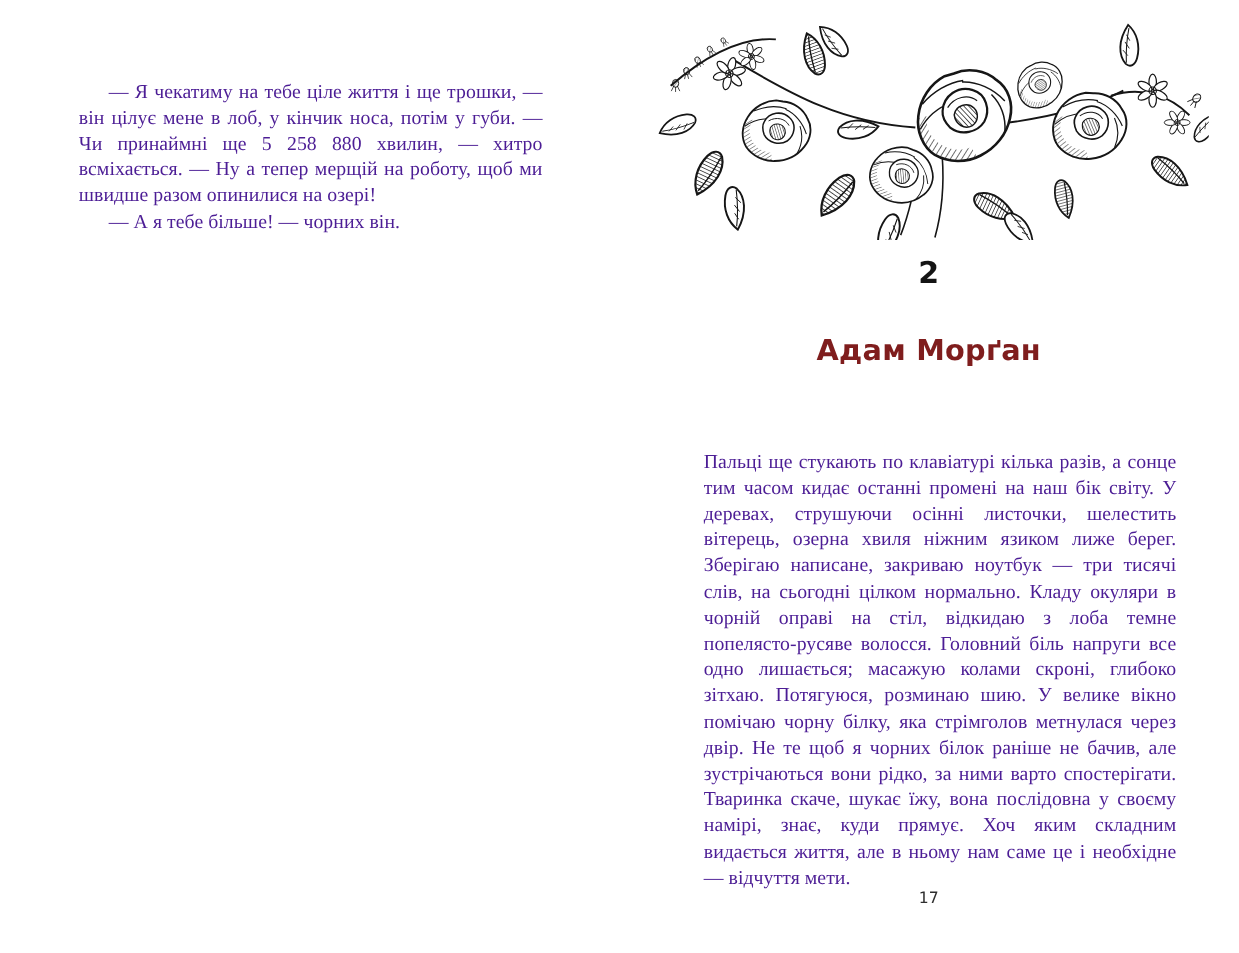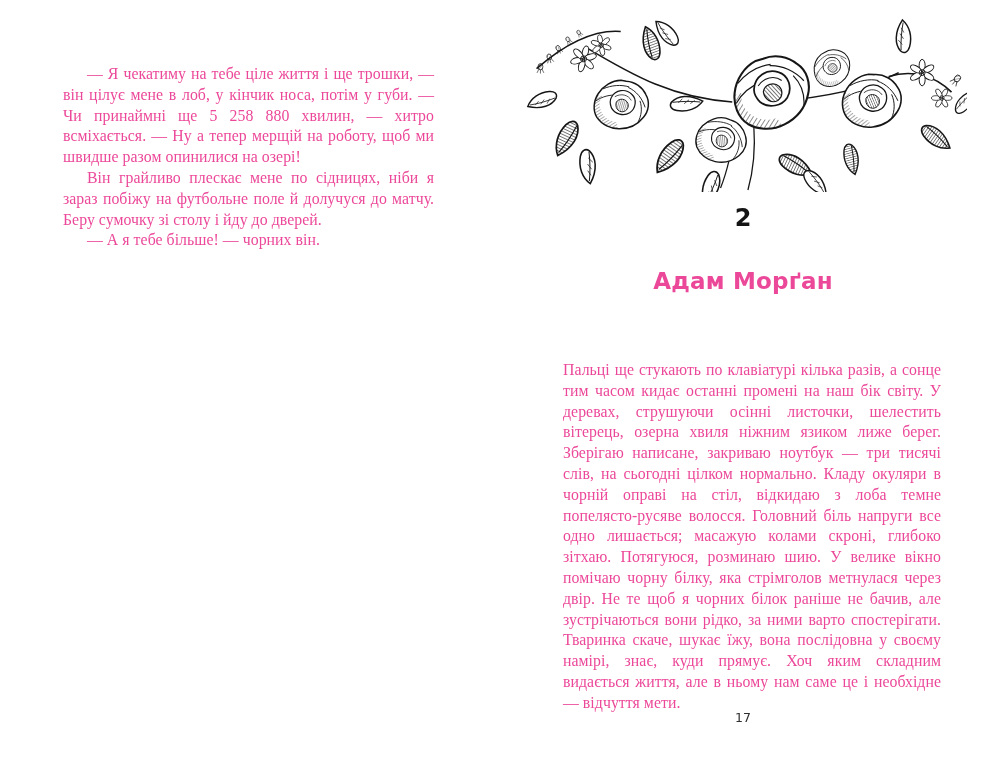--- a/index.html
+++ b/index.html
@@ -9,21 +9,21 @@
     font-family:"Liberation Serif", serif;
   }
   .spread{position:absolute;inset:0;}
   
   .left-text{
     position:absolute;left:63px;top:64px;width:371px;
   }
   .book-par{
     margin:0;
     font-size:15.8px;line-height:20.8px;
-    color:#ec4899;
+    color:#4c1d95;
     text-align:justify;
     letter-spacing:0.05px;
   }
   .book-par.indent{text-indent:24px;}
   
   .ornament{
     position:absolute;left:523px;top:8px;width:444px;height:184px;
   }
   .ornament svg{display:block;width:100%;height:100%;}
   .chapter-number{
@@ -32,41 +32,40 @@
     font-family:"DejaVu Sans", sans-serif;
     font-weight:700;font-size:24px;line-height:1;
     color:#141414;
   }
   .chapter-title{
     position:absolute;left:559px;top:269px;width:368px;
     text-align:center;
     font-family:"DejaVu Sans", sans-serif;
     font-weight:700;font-size:23px;line-height:1.1;
     letter-spacing:0.2px;
-    color:#ec4899;
+    color:#7f1d1d;
   }
   .right-text{
     position:absolute;left:563px;top:360px;width:378px;
   }
   .page-number{
     position:absolute;left:559px;top:712px;width:368px;
     text-align:center;
     font-family:"DejaVu Sans", sans-serif;
     font-size:12.5px;line-height:1;
     color:#2e2e2e;
   }
 </style>
 </head>
 <body>
 
 <div class="spread">
 
   <div class="left-text">
     <p class="book-par indent">— Я чекатиму на тебе ціле життя і ще трошки, — він цілує мене в лоб, у кінчик носа, потім у губи. — Чи принаймні ще 5 258 880 хвилин, — хитро всміхається. — Ну а тепер мерщій на роботу, щоб ми швидше разом опинилися на озері!</p>
-    <p class="book-par indent">Він грайливо плескає мене по сідницях, ніби я зараз побіжу на футбольне поле й долучуся до матчу. Беру сумочку зі столу і йду до дверей.</p>
     <p class="book-par indent">— А я тебе більше! — чорних він.</p>
   </div>
 
   <div class="ornament">
     <svg viewBox="0 0 446 188" xmlns="http://www.w3.org/2000/svg">
       <defs>
         <pattern id="ht" width="3.5" height="3.5" patternUnits="userSpaceOnUse" patternTransform="rotate(40)">
           <line x1="0" y1="0" x2="0" y2="3.5" stroke="#161616" stroke-width="0.9"></line>
         </pattern>
         <pattern id="hd" width="2.6" height="2.6" patternUnits="userSpaceOnUse" patternTransform="rotate(-35)">

